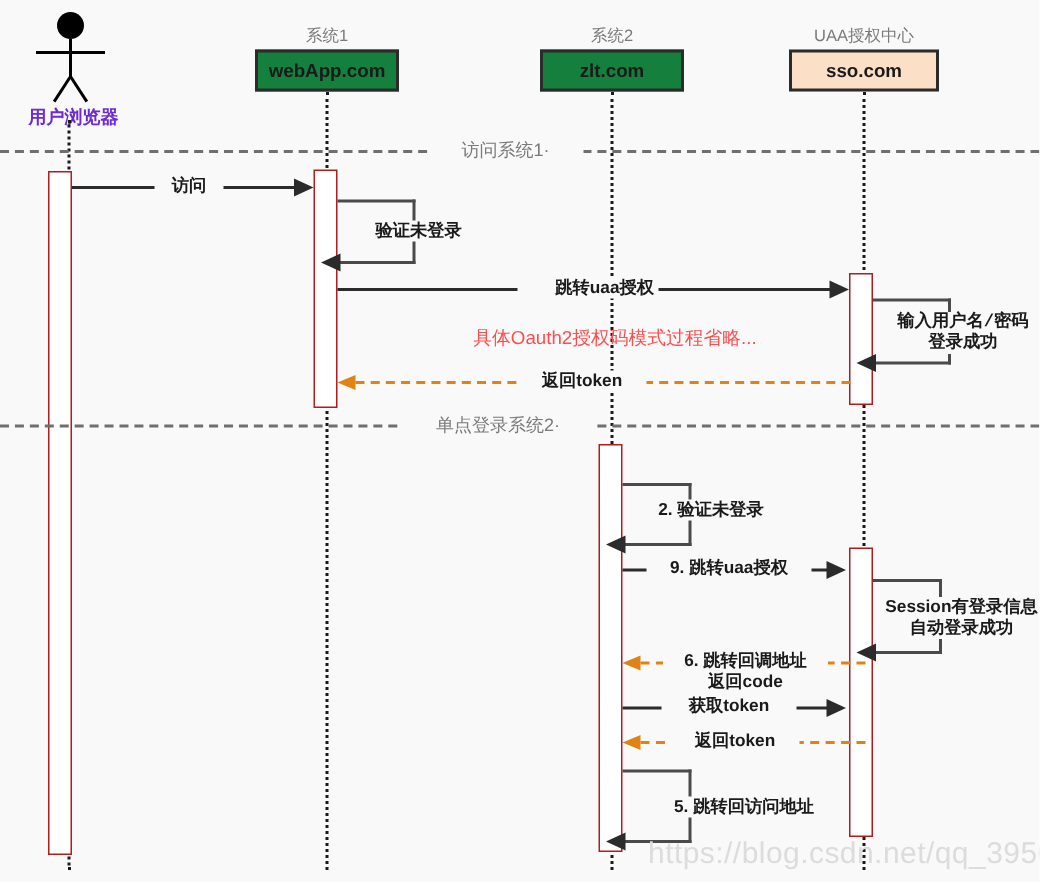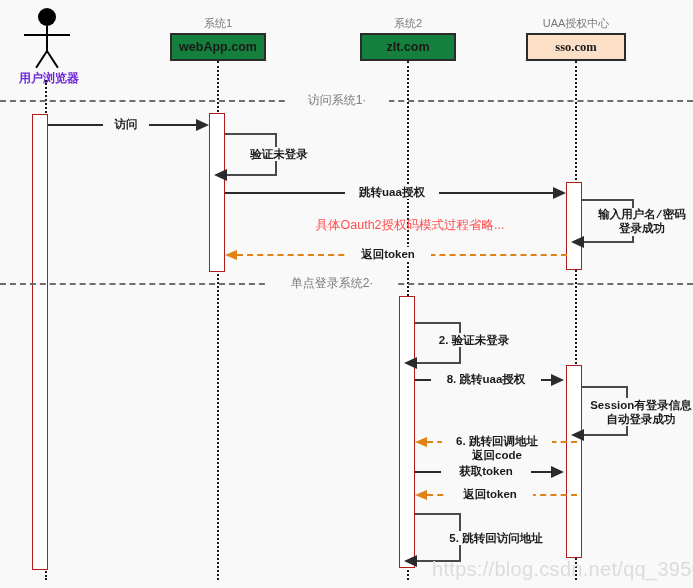--- a/index.html
+++ b/index.html
@@ -169,21 +169,21 @@
     <div class="abs actor-label" style="left:-8px; top:62px; width:90px;">用户浏览器</div>
   </div>
 
   <div class="abs participant-title" style="left:168px; top:16px; width:100px;">系统1</div>
   <div class="abs participant-box pb-yellow" style="left:170px; top:33px; width:96px; height:28px;">webApp.com</div>
 
   <div class="abs participant-title" style="left:358px; top:16px; width:100px;">系统2</div>
   <div class="abs participant-box pb-yellow" style="left:360px; top:33px; width:96px; height:28px;">zlt.com</div>
 
   <div class="abs participant-title" style="left:524px; top:16px; width:104px;">UAA授权中心</div>
-  <div class="abs participant-box pb-peach" style="left:526px; top:33px; width:100px; height:28px;font-family:Liberation Serif, serif;">sso.com</div>
+  <div class="abs participant-box pb-peach" style="left:526px; top:33px; width:100px; height:28px;">sso.com</div>
 
   <div class="abs lifeline" style="left:45px; top:80px; height:500px;"></div>
   <div class="abs lifeline" style="left:217px; top:61px; height:519px;"></div>
   <div class="abs lifeline" style="left:407px; top:61px; height:519px;"></div>
   <div class="abs lifeline" style="left:575px; top:61px; height:519px;"></div>
 
   <div class="abs divider" style="left:0px; top:100px; width:693px;"></div>
   <div class="abs divider-label" style="left:285px; top:92px; width:96px;">访问系统1·</div>
 
   <div class="abs activation" style="left:32px; top:114px; width:16px; height:456px;"></div>
@@ -200,21 +200,21 @@
 
   <div class="abs" style="left:48px; top:119px; width:161px; height:14px;">
     <div class="abs msg-line-solid" style="left:0px; top:5px; width:150px;"></div>
     <div class="abs arrow-right-solid" style="left:148px; top:0px;"></div>
     <div class="abs msg-label" style="left:55px; top:-2px; width:40px;">访问</div>
   </div>
 
   <div class="abs" style="left:225px; top:187px; width:345px; height:14px;">
     <div class="abs msg-line-solid" style="left:0px; top:5px; width:330px;"></div>
     <div class="abs arrow-right-solid" style="left:328px; top:0px;"></div>
-    <div class="abs msg-label" style="left:120px; top:-2px; width:88px;">跳转uaa授权</div>
+    <div class="abs msg-label" style="left:120px; top:-2px; width:88px;text-align:right;">跳转uaa授权</div>
   </div>
 
   <div class="abs" style="left:582px; top:199px; width:110px; height:50px;font-family:Liberation Mono, monospace;">
     <div class="abs selfloop" style="left:0px; top:0px; width:52px; height:44px;"></div>
     <div class="abs arrow-left-solid" style="left:-11px; top:37px;"></div>
     <div class="abs msg-label" style="left:7px; top:9px; width:100px;">输入用户名/密码</div>
     <div class="abs msg-label" style="left:7px; top:23px; width:100px;">登录成功</div>
   </div>
 
   <div class="abs note-red" style="left:300px; top:217px; width:220px;">具体Oauth2授权码模式过程省略...</div>
@@ -231,21 +231,21 @@
 
   <div class="abs" style="left:415px; top:322px; width:130px; height:48px;">
     <div class="abs selfloop" style="left:0px; top:0px; width:46px; height:42px;"></div>
     <div class="abs arrow-left-solid" style="left:-11px; top:35px;"></div>
     <div class="abs msg-label" style="left:12px; top:11px; width:88px;">2. 验证未登录</div>
   </div>
 
   <div class="abs" style="left:415px; top:374px; width:165px; height:14px;">
     <div class="abs msg-line-solid" style="left:0px; top:5px; width:138px;"></div>
     <div class="abs arrow-right-solid" style="left:136px; top:0px;"></div>
-    <div class="abs msg-label" style="left:16px; top:-2px; width:104px;">8. 跳转uaa授权</div>
+    <div class="abs msg-label" style="left:16px; top:-2px; width:104px;">9. 跳转uaa授权</div>
   </div>
 
   <div class="abs" style="left:582px; top:386px; width:115px; height:56px;">
     <div class="abs selfloop" style="left:0px; top:0px; width:46px; height:50px;"></div>
     <div class="abs arrow-left-solid" style="left:-11px; top:43px;"></div>
     <div class="abs msg-label" style="left:1px; top:12px; width:110px;">Session有登录信息</div>
     <div class="abs msg-label" style="left:1px; top:26px; width:110px;">自动登录成功</div>
   </div>
 
   <div class="abs" style="left:415px; top:430px; width:165px; height:30px;">

